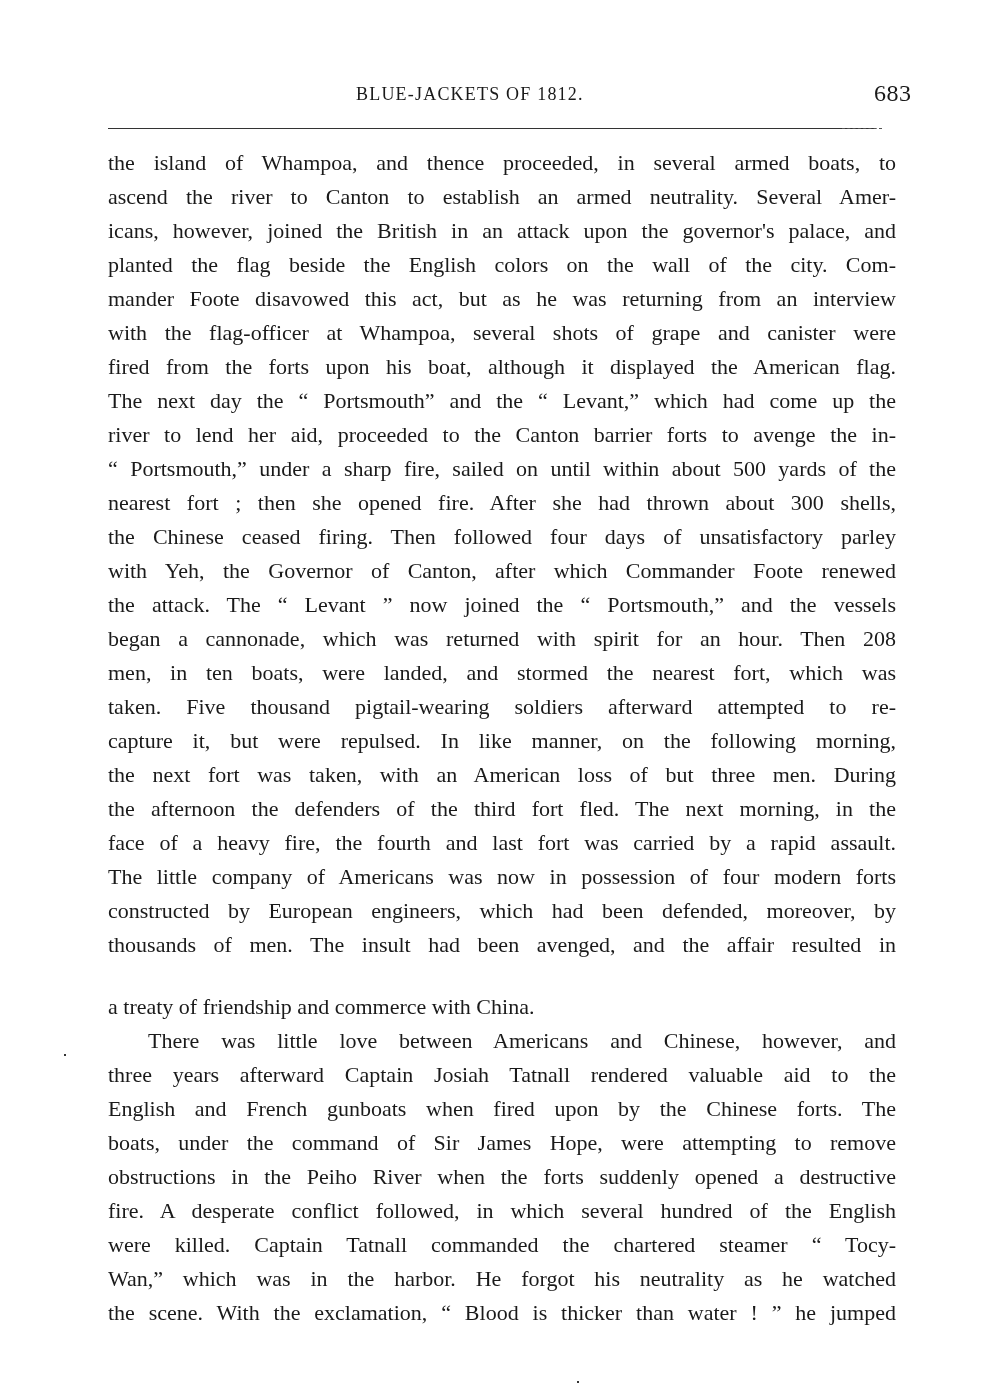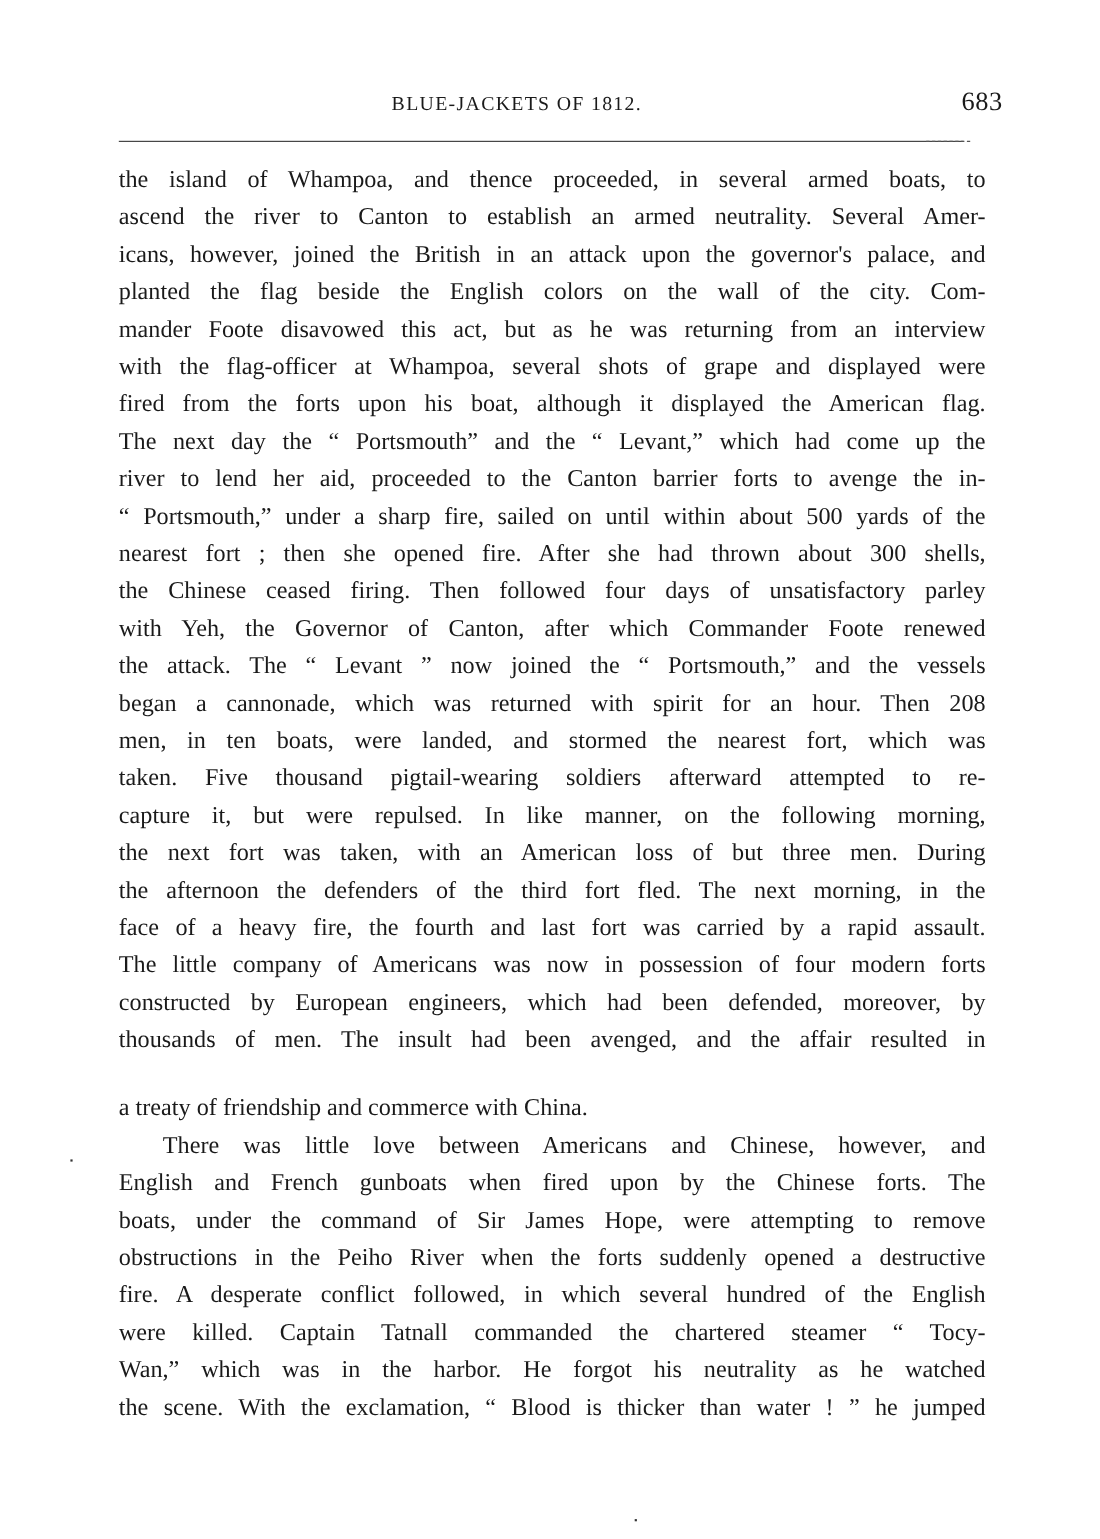--- a/index.html
+++ b/index.html
@@ -94,21 +94,21 @@
 <div class="head-rule"></div>
 <div class="head-rule-tail"></div>
 
 <div class="text-block">
   <div id="para-0">
       <span class="line">the island of Whampoa, and thence proceeded, in several armed boats, to</span>
       <span class="line">ascend the river to Canton to establish an armed neutrality.  Several Amer-</span>
       <span class="line">icans, however, joined the British in an attack upon the governor's palace, and</span>
       <span class="line">planted the flag beside the English colors on the wall of the city.  Com-</span>
       <span class="line">mander Foote disavowed this act, but as he was returning from an interview</span>
-      <span class="line">with the flag-officer at Whampoa, several shots of grape and displayed were</span>
+      <span class="line">with the flag-officer at Whampoa, several shots of grape and canister were</span>
       <span class="line">fired from the forts upon his boat, although it displayed the American flag.</span>
       <span class="line">The next day the “ Portsmouth” and the “ Levant,” which had come up the</span>
       <span class="line">river to lend her aid, proceeded to the Canton barrier forts to avenge the in-</span>
       <span class="line">“ Portsmouth,” under a sharp fire, sailed on until within about 500 yards of the</span>
       <span class="line">nearest fort ; then she opened fire.  After she had thrown about 300 shells,</span>
       <span class="line">the Chinese ceased firing.  Then followed four days of unsatisfactory parley</span>
       <span class="line">with Yeh, the Governor of Canton, after which Commander Foote renewed</span>
       <span class="line">the attack.  The “ Levant ” now joined the “ Portsmouth,” and the vessels</span>
       <span class="line">began a cannonade, which was returned with spirit for an hour.  Then 208</span>
       <span class="line">men, in ten boats, were landed, and stormed the nearest fort, which was</span>
@@ -117,20 +117,21 @@
       <span class="line">the next fort was taken, with an American loss of but three men.  During</span>
       <span class="line">the afternoon the defenders of the third fort fled.  The next morning, in the</span>
       <span class="line">face of a heavy fire, the fourth and last fort was carried by a rapid assault.</span>
       <span class="line">The little company of Americans was now in possession of four modern forts</span>
       <span class="line">constructed by European engineers, which had been defended, moreover, by</span>
       <span class="line">thousands of men.  The insult had been avenged, and the affair resulted in</span>
       <span class="line last">a treaty of friendship and commerce with China.</span>
     </div>
   <div id="para-1">
       <span class="line indent">There was little love between Americans and Chinese, however, and</span>
+      <span class="line">three years afterward Captain Josiah Tatnall rendered valuable aid to the</span>
       <span class="line">English and French gunboats when fired upon by the Chinese forts.  The</span>
       <span class="line">boats, under the command of Sir James Hope, were attempting to remove</span>
       <span class="line">obstructions in the Peiho River when the forts suddenly opened a destructive</span>
       <span class="line">fire.  A desperate conflict followed, in which several hundred of the English</span>
       <span class="line">were killed.  Captain Tatnall commanded the chartered steamer “ Tocy-</span>
       <span class="line">Wan,” which was in the harbor.  He forgot his neutrality as he watched</span>
       <span class="line">the scene.  With the exclamation, “ Blood is thicker than water ! ” he jumped</span>
     </div>
 </div>
 

